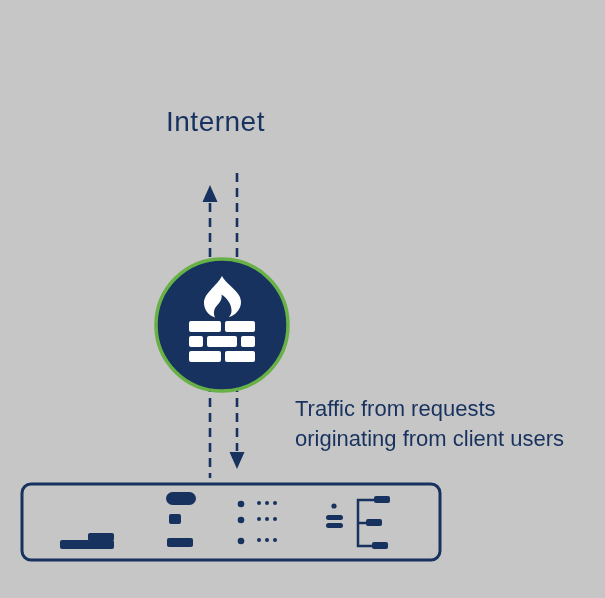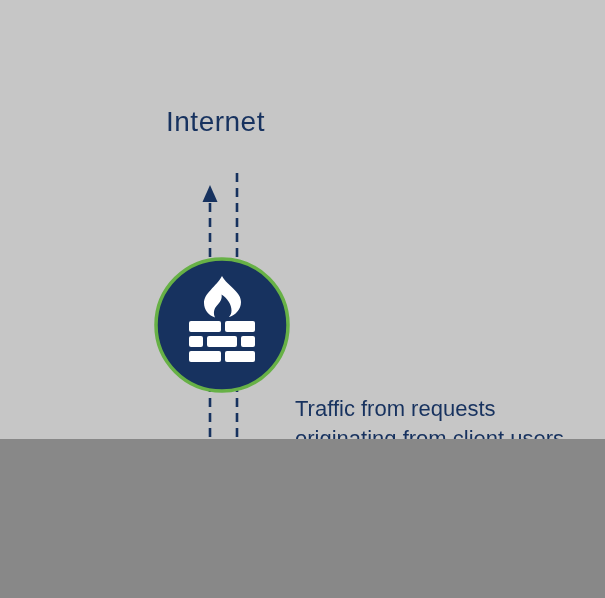--- a/index.html
+++ b/index.html
@@ -1,18 +1,18 @@
 <!DOCTYPE html>
 <html style="--bg: #c6c6c6; --navy: #17325f; --green: #67b146; --white: #ffffff;"><head>
 <meta charset="utf-8">
 <style>
   html,body{margin:0;padding:0;background:#888;}
   .canvas{
     position:relative;
-    width:605px;height:439px;
+    width:605px;height:598px;
     background:var(--bg,#c6c6c6);
     font-family:"Liberation Sans",sans-serif;
     overflow:hidden;
   }
   svg{display:block}
   text{fill:var(--navy,#17325f)}
   .t-internet{font-size:28px;letter-spacing:.5px}
   .t-body{font-size:22px}
   .navy-fill{fill:var(--navy,#17325f)}
   .white-fill{fill:var(--white,#ffffff)}

